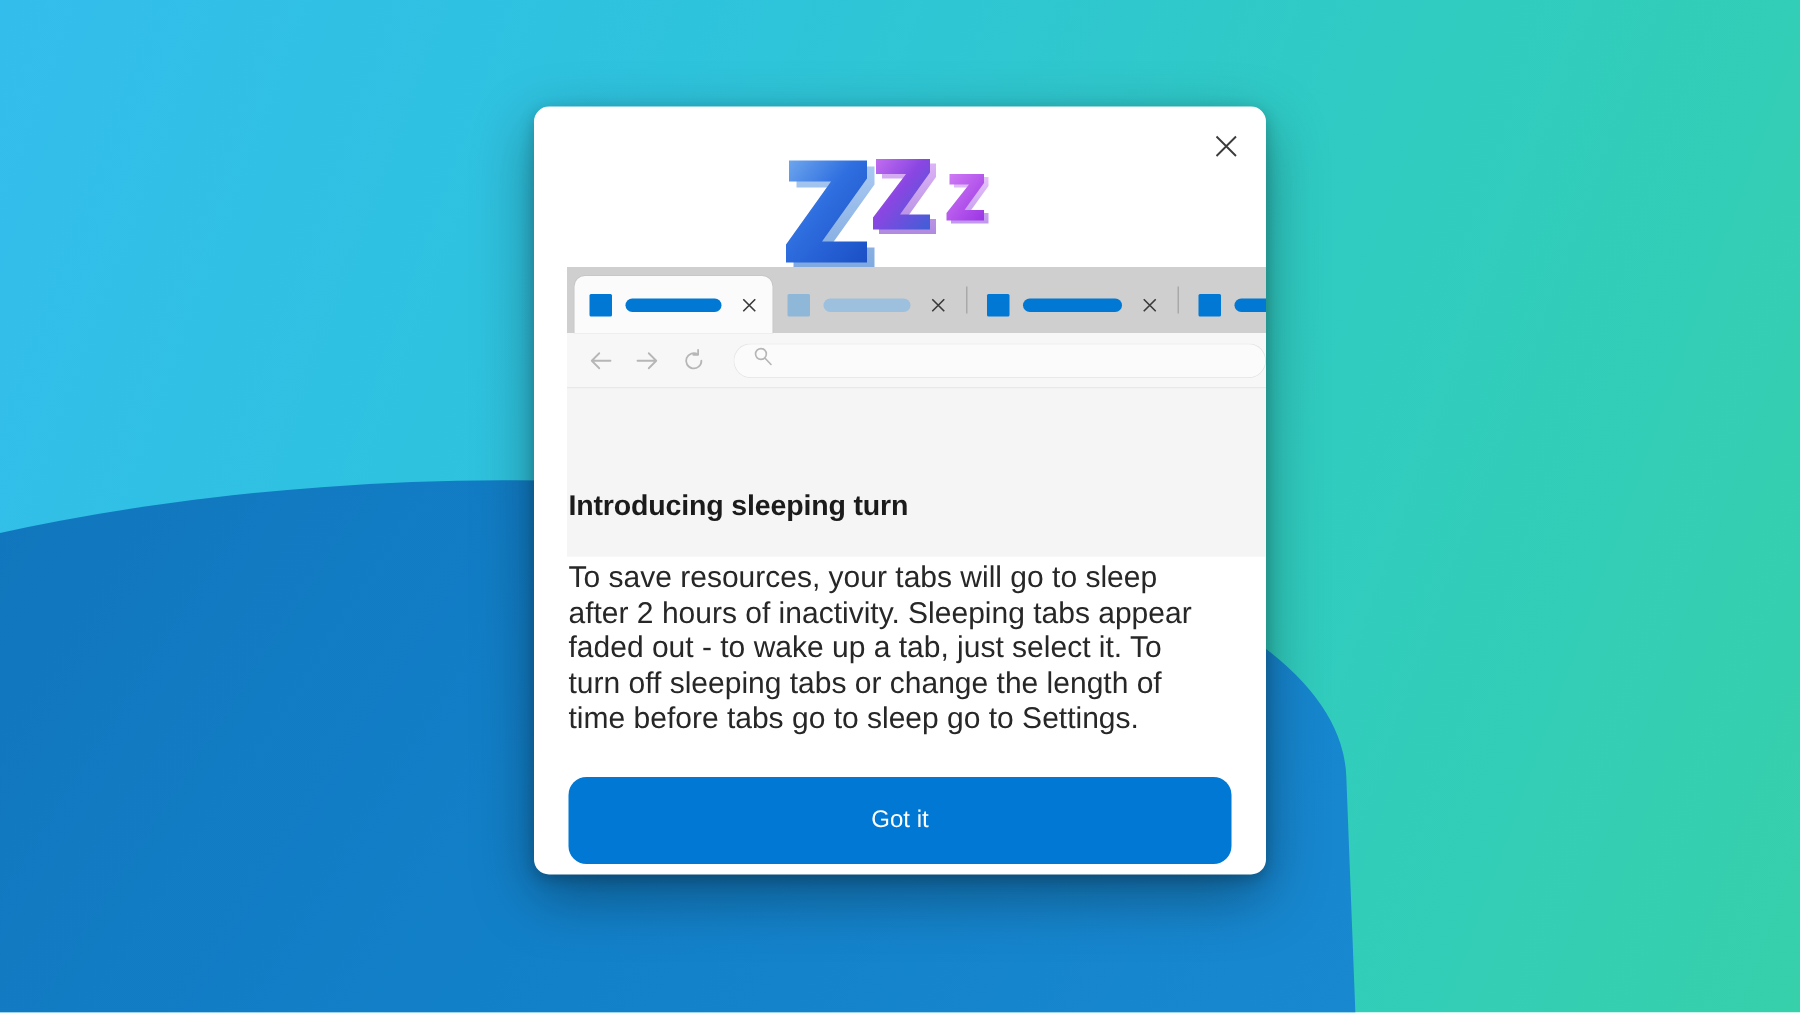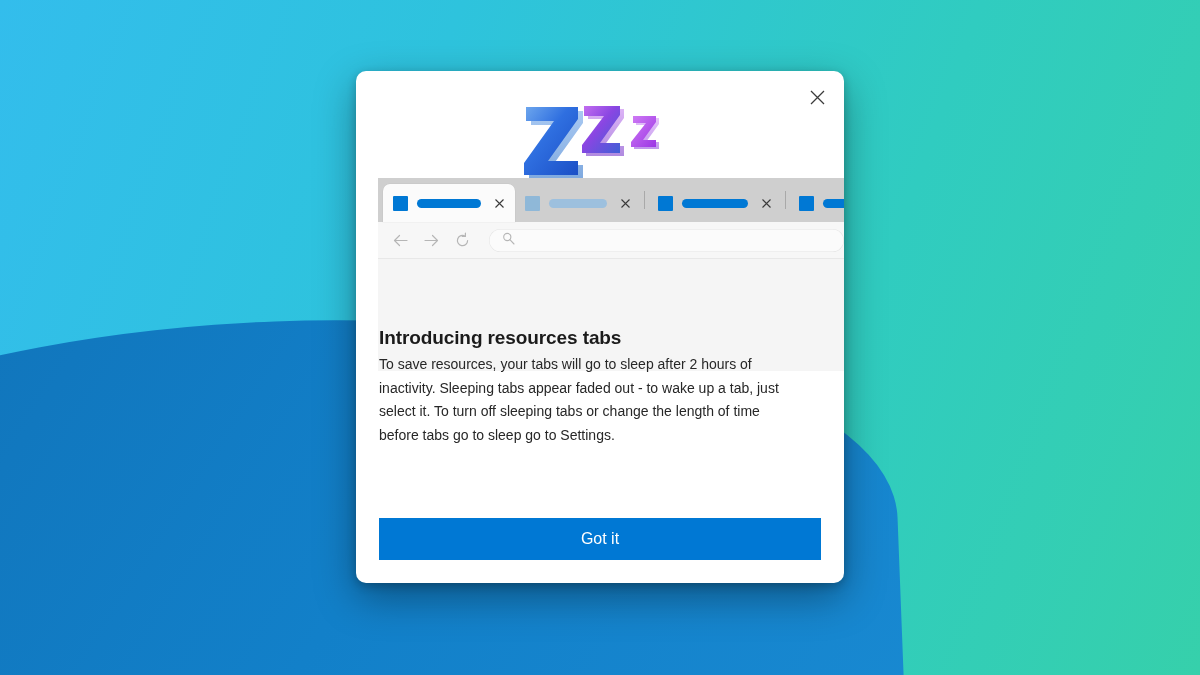--- a/index.html
+++ b/index.html
@@ -168,41 +168,41 @@
     left: 23px;
     top: 256px;
     font-size: 19px;
     font-weight: bold;
     color: #1b1b1b;
     letter-spacing: -0.1px;
   }
   #body-text {
     position: absolute;
     left: 23px;
-    top: 282px;
+    top: 303px;
     width: 416px;
-    font-size: 14px;
+    font-size: 20px;
     line-height: 23.6px;
     color: #272727;
   }
 
   
   #btn-row {
     position: absolute;
     left: 23px;
     top: 447px;
     width: 442px;
     display: flex;
     gap: 20px;
   }
   .btn {
     flex: 1 1 0;
-    height: 42px;
+    height: 58px;
     border: none;
-    border-radius: 0;
+    border-radius: 12px;
     font-family: "Liberation Sans", sans-serif;
     font-size: 16px;
     cursor: pointer;
     display: flex;
     align-items: center;
     justify-content: center;
     padding: 0;
   }
   .btn.primary { background: #0078d4; color: #ffffff; }
   .btn.secondary { background: #ececec; color: #1b1b1b; }
@@ -338,21 +338,21 @@
                 <path d="M7.9 7.7 L12 12" stroke="#b6b6b6" stroke-width="1.1" fill="none" stroke-linecap="round"></path>
               </svg>
           </span>
           <span style="font-size:11px;color:#8d8d8d;margin-left:6px"></span>
         </div>
       </div>
 
       <div class="page-area"></div>
     </div>
 
-    <div id="headline">Introducing resources tabs</div>
+    <div id="headline">Introducing sleeping turn</div>
 
     <div id="body-text">To save resources, your tabs will go to sleep after 2 hours of inactivity. Sleeping tabs appear faded out - to wake up a tab, just select it. To turn off sleeping tabs or change the length of time before tabs go to sleep go to Settings.</div>
 
     <div id="btn-row">
       <button class="btn primary">Got it</button>
     </div>
 
   </div>
 </div>
 

